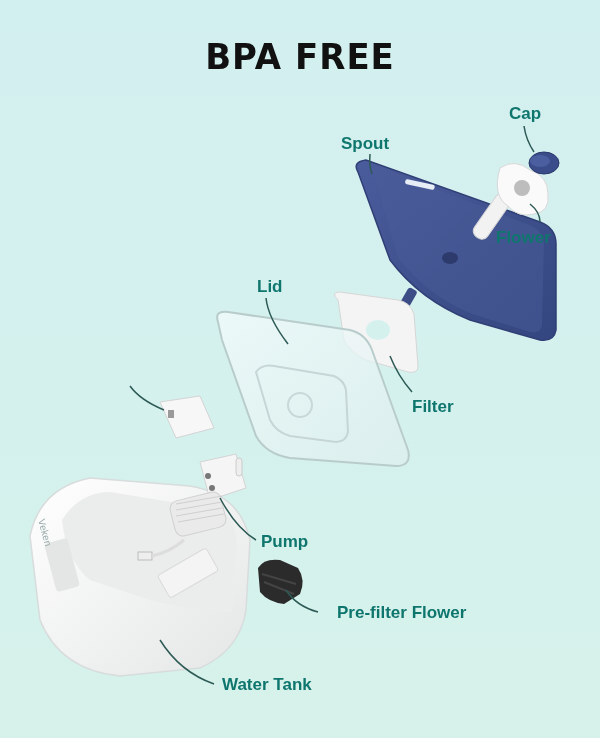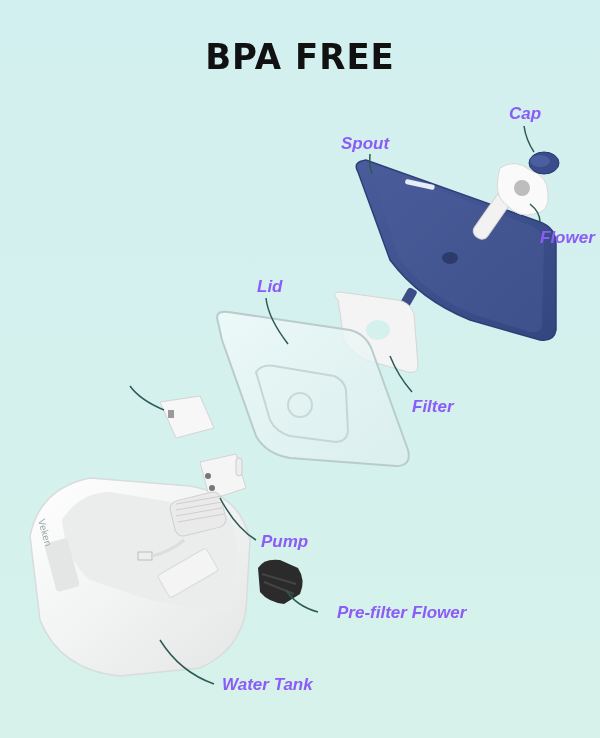--- a/index.html
+++ b/index.html
@@ -8,22 +8,22 @@
     background: linear-gradient(180deg, #d3f0f0 0%, #d4f1ee 50%, #d6f2ea 100%);
     font-family: "Liberation Sans", "DejaVu Sans", sans-serif;
   }
   .stage { position:absolute; left:0; top:0; width:600px; height:738px;padding-left:20px; }
   .title {
     position:absolute; left:0; width:600px; top:36px; text-align:center;
     font-family: "DejaVu Sans", sans-serif; font-weight:900; font-size:34px;
     letter-spacing:1px; color:#111; transform: scaleY(1.05);
   }
   .label {
-    position:absolute; font-weight:700; font-size:17px; color:#8b5cf6;
-    white-space:nowrap; font-family:"Liberation Sans", sans-serif;font-style:italic;
+    position:absolute; font-weight:700; font-size:17px; color:#0f766e;
+    white-space:nowrap; font-family:"Liberation Sans", sans-serif;
   }
   svg.art { position:absolute; left:0; top:0; }
 </style>
 </head>
 <body>
 
 <div class="stage">
 
   <div class="title">BPA FREE</div>
 
@@ -110,19 +110,19 @@
       <path d="M130 386 Q140 400 164 410"></path>
       <path d="M390 356 Q398 376 412 392"></path>
       <path d="M220 498 Q236 528 256 540"></path>
       <path d="M286 590 Q296 606 318 612"></path>
       <path d="M160 640 Q180 672 214 684"></path>
     </g>
   </svg>
 
   <div class="label" style="left:509px; top:104px;">Cap</div>
   <div class="label" style="left:341px; top:134px;">Spout</div>
-  <div class="label" style="left:540px; top:228px;">Flower</div>
+  <div class="label" style="left:496px; top:228px;">Flower</div>
   <div class="label" style="left:257px; top:277px;">Lid</div>
   <div class="label" style="left:412px; top:397px;">Filter</div>
   <div class="label" style="left:261px; top:532px;">Pump</div>
   <div class="label" style="left:337px; top:603px;">Pre-filter Flower</div>
   <div class="label" style="left:222px; top:675px;">Water Tank</div>
 </div>
 
 </body></html>

